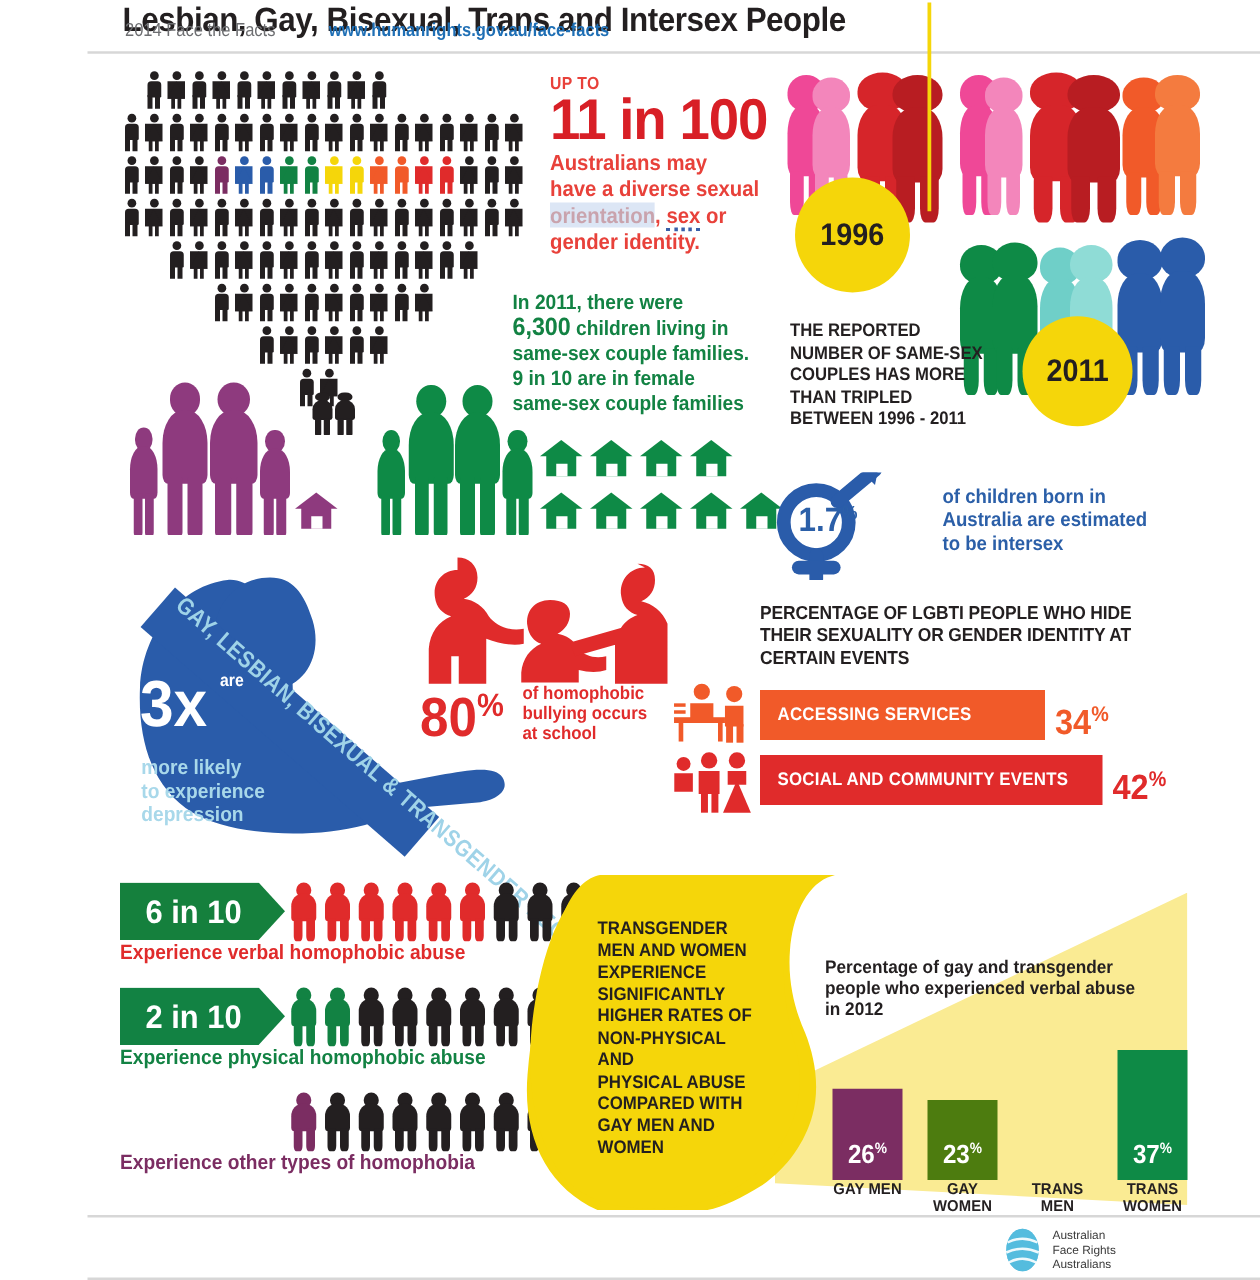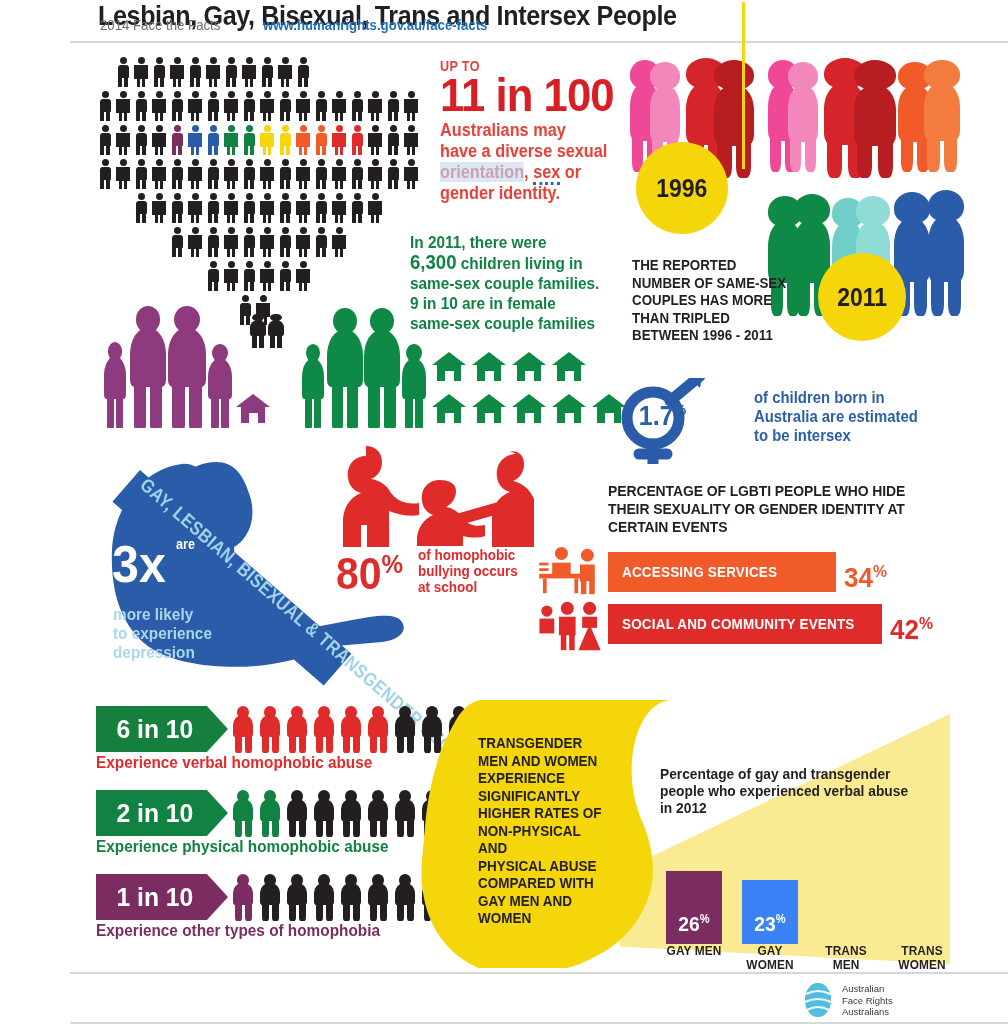--- a/index.html
+++ b/index.html
@@ -530,23 +530,20 @@
       <div class="arrow-people"><span class="ap" style="color: rgb(224, 43, 43);"><i class="aph"></i><i class="apb"></i><i class="apl1"></i><i class="apl2"></i></span><span class="ap" style="color: rgb(224, 43, 43);"><i class="aph"></i><i class="apb"></i><i class="apl1"></i><i class="apl2"></i></span><span class="ap" style="color: rgb(224, 43, 43);"><i class="aph"></i><i class="apb"></i><i class="apl1"></i><i class="apl2"></i></span><span class="ap" style="color: rgb(224, 43, 43);"><i class="aph"></i><i class="apb"></i><i class="apl1"></i><i class="apl2"></i></span><span class="ap" style="color: rgb(224, 43, 43);"><i class="aph"></i><i class="apb"></i><i class="apl1"></i><i class="apl2"></i></span><span class="ap" style="color: rgb(224, 43, 43);"><i class="aph"></i><i class="apb"></i><i class="apl1"></i><i class="apl2"></i></span><span class="ap" style="color: rgb(35, 31, 32);"><i class="aph"></i><i class="apb"></i><i class="apl1"></i><i class="apl2"></i></span><span class="ap" style="color: rgb(35, 31, 32);"><i class="aph"></i><i class="apb"></i><i class="apl1"></i><i class="apl2"></i></span><span class="ap" style="color: rgb(35, 31, 32);"><i class="aph"></i><i class="apb"></i><i class="apl1"></i><i class="apl2"></i></span><span class="ap" style="color: rgb(35, 31, 32);"><i class="aph"></i><i class="apb"></i><i class="apl1"></i><i class="apl2"></i></span></div>
     </div>
     <div class="arrow-row" style="top: 84px;">
       <div class="arrow-tag" style="background: rgb(18, 130, 67);">
         <span class="cond">2 in 10</span>
       </div>
       <div class="arrow-cap cond" style="color: rgb(18, 130, 67);">Experience physical homophobic abuse</div>
       <div class="arrow-people"><span class="ap" style="color: rgb(18, 130, 67);"><i class="aph"></i><i class="apb"></i><i class="apl1"></i><i class="apl2"></i></span><span class="ap" style="color: rgb(18, 130, 67);"><i class="aph"></i><i class="apb"></i><i class="apl1"></i><i class="apl2"></i></span><span class="ap" style="color: rgb(35, 31, 32);"><i class="aph"></i><i class="apb"></i><i class="apl1"></i><i class="apl2"></i></span><span class="ap" style="color: rgb(35, 31, 32);"><i class="aph"></i><i class="apb"></i><i class="apl1"></i><i class="apl2"></i></span><span class="ap" style="color: rgb(35, 31, 32);"><i class="aph"></i><i class="apb"></i><i class="apl1"></i><i class="apl2"></i></span><span class="ap" style="color: rgb(35, 31, 32);"><i class="aph"></i><i class="apb"></i><i class="apl1"></i><i class="apl2"></i></span><span class="ap" style="color: rgb(35, 31, 32);"><i class="aph"></i><i class="apb"></i><i class="apl1"></i><i class="apl2"></i></span><span class="ap" style="color: rgb(35, 31, 32);"><i class="aph"></i><i class="apb"></i><i class="apl1"></i><i class="apl2"></i></span><span class="ap" style="color: rgb(35, 31, 32);"><i class="aph"></i><i class="apb"></i><i class="apl1"></i><i class="apl2"></i></span><span class="ap" style="color: rgb(35, 31, 32);"><i class="aph"></i><i class="apb"></i><i class="apl1"></i><i class="apl2"></i></span></div>
     </div>
     <div class="arrow-row" style="top: 168px;">
-      <div class="arrow-tag" style="background: rgb(123, 45, 98);">
-        <span class="cond">1 in 10</span>
-      </div>
       <div class="arrow-cap cond" style="color: rgb(123, 45, 98);">Experience other types of homophobia</div>
       <div class="arrow-people"><span class="ap" style="color: rgb(123, 45, 98);"><i class="aph"></i><i class="apb"></i><i class="apl1"></i><i class="apl2"></i></span><span class="ap" style="color: rgb(35, 31, 32);"><i class="aph"></i><i class="apb"></i><i class="apl1"></i><i class="apl2"></i></span><span class="ap" style="color: rgb(35, 31, 32);"><i class="aph"></i><i class="apb"></i><i class="apl1"></i><i class="apl2"></i></span><span class="ap" style="color: rgb(35, 31, 32);"><i class="aph"></i><i class="apb"></i><i class="apl1"></i><i class="apl2"></i></span><span class="ap" style="color: rgb(35, 31, 32);"><i class="aph"></i><i class="apb"></i><i class="apl1"></i><i class="apl2"></i></span><span class="ap" style="color: rgb(35, 31, 32);"><i class="aph"></i><i class="apb"></i><i class="apl1"></i><i class="apl2"></i></span><span class="ap" style="color: rgb(35, 31, 32);"><i class="aph"></i><i class="apb"></i><i class="apl1"></i><i class="apl2"></i></span><span class="ap" style="color: rgb(35, 31, 32);"><i class="aph"></i><i class="apb"></i><i class="apl1"></i><i class="apl2"></i></span><span class="ap" style="color: rgb(35, 31, 32);"><i class="aph"></i><i class="apb"></i><i class="apl1"></i><i class="apl2"></i></span><span class="ap" style="color: rgb(35, 31, 32);"><i class="aph"></i><i class="apb"></i><i class="apl1"></i><i class="apl2"></i></span></div>
     </div>
   </div>
 
 <div id="yellow-wedge"></div>
 <svg id="yellow-head" viewBox="0 0 250 268">
   <path fill="#f5d60a" d="M62 0 L250 0 L250 268 L60 268
     C20 250 0 210 4 160 C8 110 20 60 34 28 C42 10 52 2 62 0 Z
     M250 0 L244 2 C226 10 216 34 214 60 C212 86 218 108 226 126
@@ -570,30 +567,33 @@
   </div>
 
 <div id="chart">
   <div id="chart-title" class="cond">Percentage of gay and transgender people who experienced verbal abuse in 2012</div>
 <div class="vbar" style="left: 6px; height: 73px; background: rgb(123, 45, 98); bottom: 42px; position: absolute;">
       <span class="val cond">26<sup>%</sup></span>
     </div>
     <div class="vbar-cap cond" style="left: 2px; top: 178px;">
       <div>GAY MEN</div>
     </div>
-    <div class="vbar" style="left: 82px; height: 64px; background: #3b82f6; bottom: 42px; position: absolute;">
+    <div class="vbar" style="left: 82px; height: 64px; background: #4d7c0f; bottom: 42px; position: absolute;">
       <span class="val cond">23<sup>%</sup></span>
     </div>
     <div class="vbar-cap cond" style="left: 78px; top: 178px;">
       <div>GAY</div>
       <div>WOMEN</div>
     </div>
     <div class="vbar-cap cond" style="left: 154px; top: 178px;">
       <div>TRANS</div>
       <div>MEN</div>
+    </div>
+    <div class="vbar" style="left: 234px; height: 104px; background: rgb(14, 138, 70); bottom: 42px; position: absolute;">
+      <span class="val cond">37<sup>%</sup></span>
     </div>
     <div class="vbar-cap cond" style="left: 230px; top: 178px;">
       <div>TRANS</div>
       <div>WOMEN</div>
     </div>
   </div>
 
 <div id="footer">
   <div id="footer-rule-top"></div>
   <div id="footer-rule-bot"></div>

